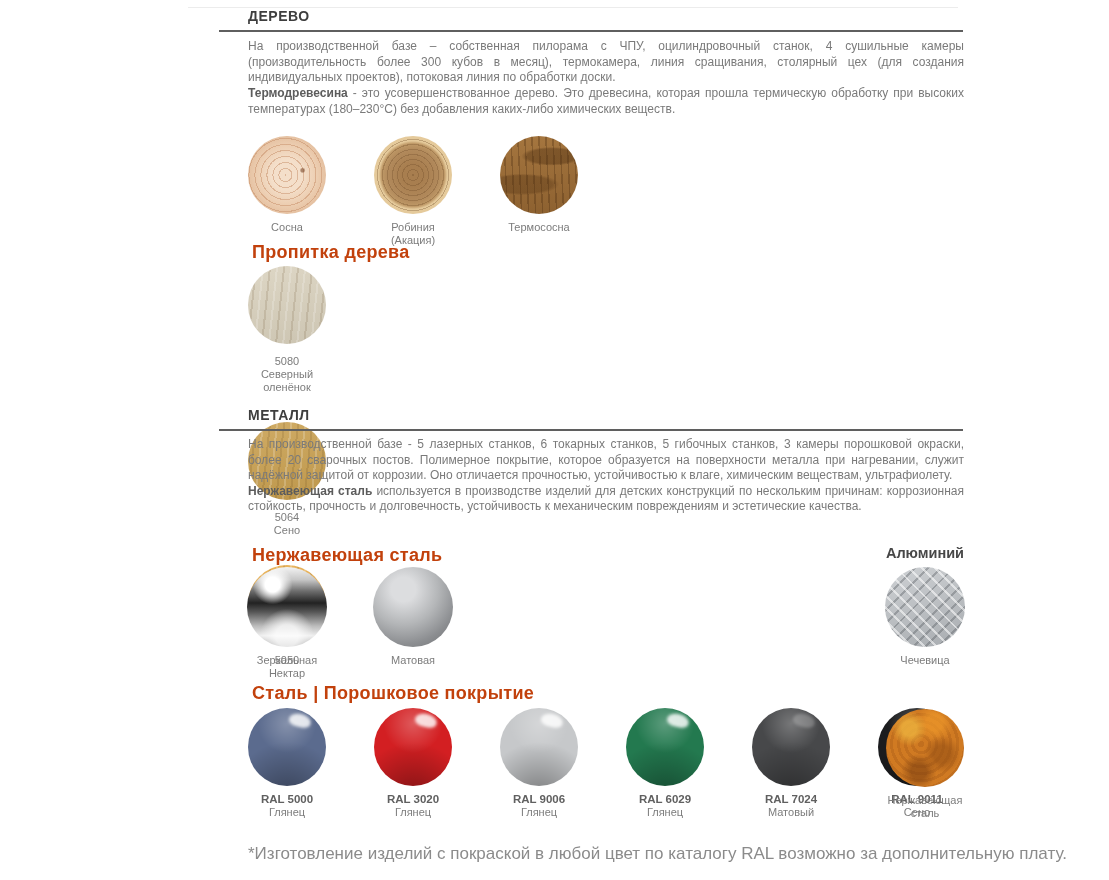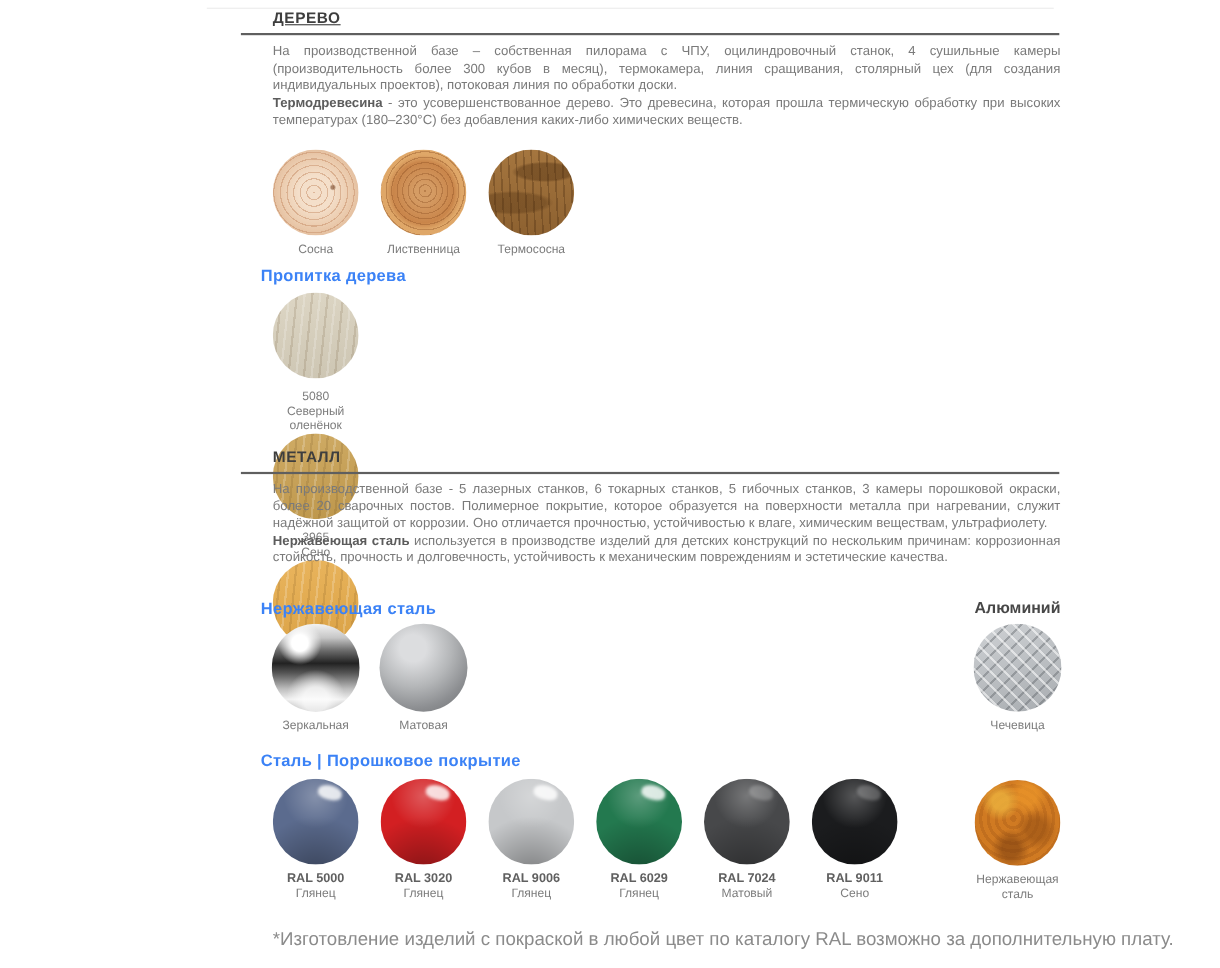--- a/index.html
+++ b/index.html
@@ -13,24 +13,24 @@
     color:#3e3e3e; letter-spacing:.5px;
   }
   .rule { position:absolute; left:219px; width:744px; height:2px; background:#5f5f5f; }
   .body-text {
     position:absolute; left:248px; width:716px; font-size:12px; line-height:15.6px;
     color:#7a7a7a; text-align:justify; margin:0;
   }
   .body-text p { margin:0; }
   .lead { font-weight:700; color:#5c5c5c; }
   .sub-heading {
-    position:absolute; left:237px; font-size:15px; font-weight:600;
-    color:#3b82f6; letter-spacing:.3px;
-  }
-  .row { position:absolute; left:238px; display:flex; }
+    position:absolute; left:252px; font-size:18px; font-weight:600;
+    color:#c2410c; letter-spacing:.3px;
+  }
+  .row { position:absolute; left:238px; display:flex;gap:28px; }
   .cell { width:98px; display:flex; flex-direction:column; align-items:center; }
   .swatch-label {
     margin-top:7px; font-size:11px; line-height:13px; color:#7c7c7c;
     text-align:center; max-width:88px;
   }
   .stain-label { margin-top:11px; }
   .code-line { font-weight:600; color:#606060; font-size:11.5px; }
 
   
   .disc { width:78px; height:78px; border-radius:50%; position:relative; flex:0 0 auto; }
@@ -97,59 +97,59 @@
   .side-heading { position:absolute; left:877px; width:96px; text-align:center;
     font-size:14.5px; font-weight:600; color:#474747; }
   .footnote { position:absolute; left:248px; font-size:17px; color:#8b8b8b; }
 </style>
 </head>
 <body>
 
 <div class="page">
   <div class="faint-top-rule"></div>
 
-  <div class="section-title" style="top:8px;text-decoration:underline;">ДЕРЕВО</div>
+  <div class="section-title" style="top:8px;">ДЕРЕВО</div>
   <div class="rule" style="top:30px;"></div>
 
   <div class="body-text" style="top:39px;">
     <p>На производственной базе – собственная пилорама с ЧПУ, оцилиндровочный станок, 4 сушильные камеры (производительность более 300 кубов в месяц), термокамера, линия сращивания, столярный цех (для создания индивидуальных проектов), потоковая линия по обработки доски.</p>
   </div>
   <div class="body-text" style="top:86px;">
     <p><span class="lead">Термодревесина</span><span> - это усовершенствованное дерево. Это древесина, которая прошла термическую обработку при высоких температурах (180–230°С) без добавления каких-либо химических веществ.</span></p>
   </div>
 
   <div class="row" style="top:136px;">
     <div class="cell">
       <div class="disc tex-pine" style="--c: #ecceb1;"></div>
       <div class="swatch-label">Сосна</div>
     </div>
     <div class="cell">
-      <div class="disc tex-larch" style="--c: #c9854a;"></div>
-      <div class="swatch-label">Лиственница</div>
+      <div class="disc tex-robinia" style="--c: #b1895b;"></div>
+      <div class="swatch-label">Робиния (Акация)</div>
     </div>
     <div class="cell">
       <div class="disc tex-thermo" style="--c: #9a6b37;"></div>
       <div class="swatch-label">Термососна</div>
     </div>
   </div>
 
   <div class="sub-heading" style="top:242px;">Пропитка дерева</div>
 
   <div class="row" style="top:266px;flex-direction:column;">
     <div class="cell">
       <div class="disc stain" style="--c: #d9d1bd;"></div>
       <div class="swatch-label stain-label">
         <div>5080</div>
         <div>Северный оленёнок</div>
       </div>
     </div>
     <div class="cell">
       <div class="disc stain" style="--c: #c9a050;"></div>
       <div class="swatch-label stain-label">
-        <div>3965</div>
+        <div>5064</div>
         <div>Сено</div>
       </div>
     </div>
     <div class="cell">
       <div class="disc stain" style="--c: #e7ab48;"></div>
       <div class="swatch-label stain-label">
         <div>5050</div>
         <div>Нектар</div>
       </div>
     </div>

